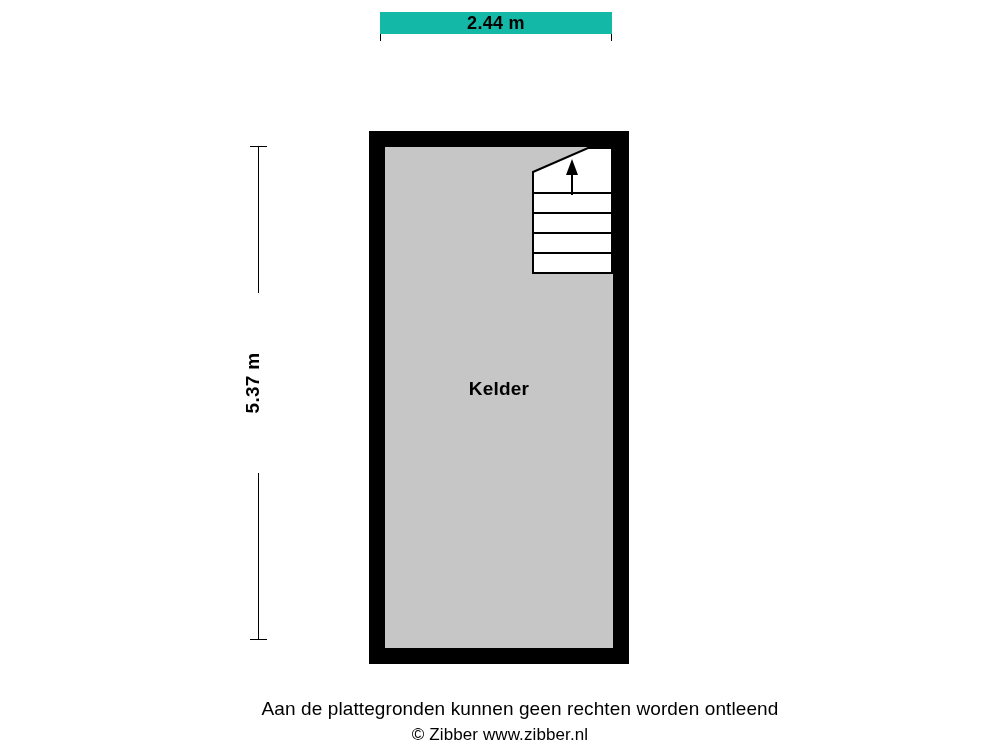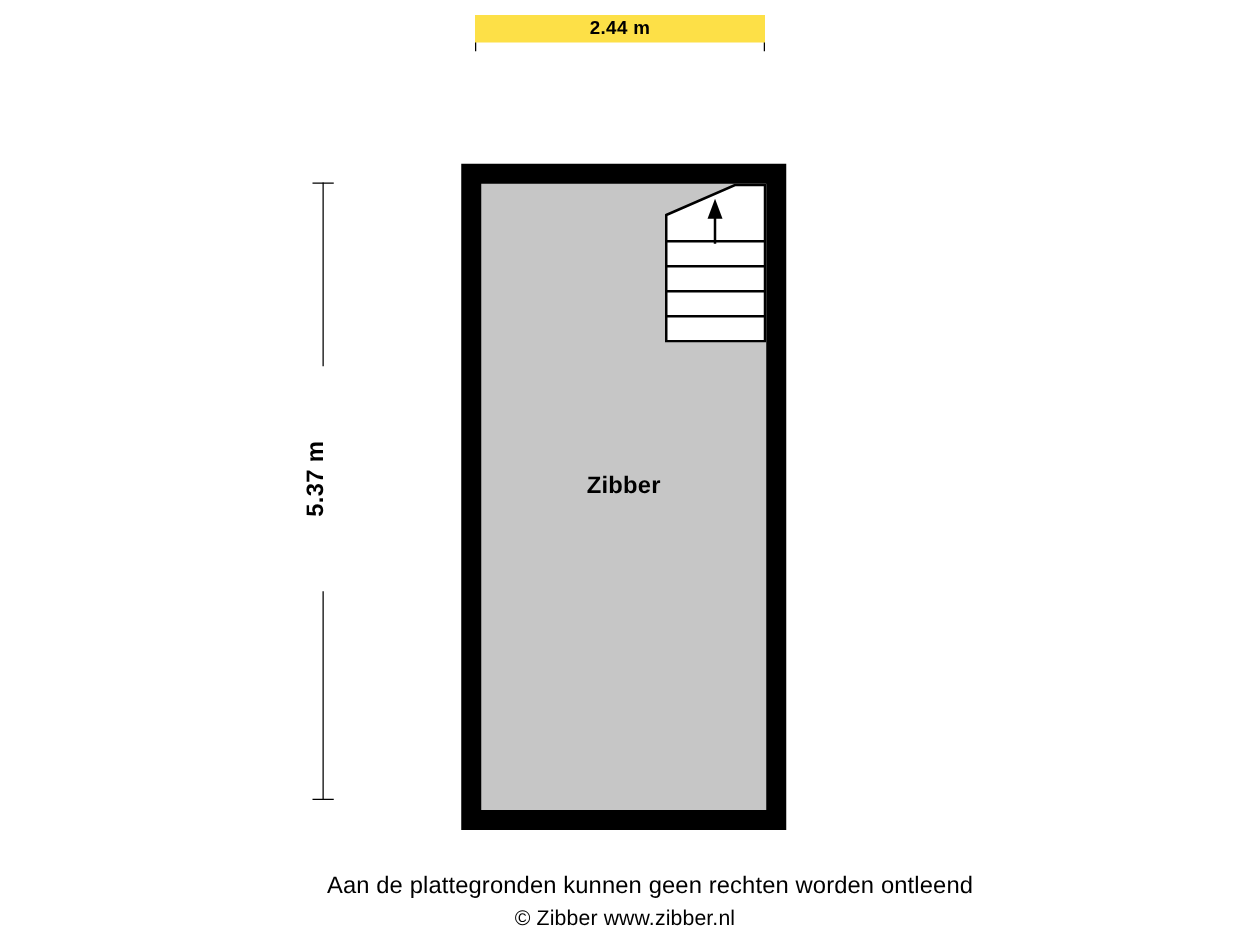--- a/index.html
+++ b/index.html
@@ -49,24 +49,24 @@
     background: #000000;
   }
   .dim-top .tick-left { left: 0; }
   .dim-top .tick-right { left: 231px; }
   .dim-top .label {
     position: absolute;
     left: 0;
     top: 0;
     width: 232px;
     text-align: center;
-    font-size: 15px;
+    font-size: 18px;
     font-weight: bold;
     letter-spacing: 0.3px;
-    background: #fde047;
+    background: #14b8a6;
     line-height: 22px;
   }
 
   
   .dim-left {
     position: absolute;
     left: 236px;
     top: 146px;
     width: 40px;
     height: 494px;
@@ -204,21 +204,21 @@
         <line x1="1" y1="46" x2="80" y2="46" stroke="#000000" stroke-width="2"></line>
         <line x1="1" y1="66" x2="80" y2="66" stroke="#000000" stroke-width="2"></line>
         <line x1="1" y1="86" x2="80" y2="86" stroke="#000000" stroke-width="2"></line>
         <line x1="1" y1="106" x2="80" y2="106" stroke="#000000" stroke-width="2"></line>
 
         <line x1="40" y1="48" x2="40" y2="22" stroke="#000000" stroke-width="2"></line>
         <polygon points="40,12 34,28 46,28" fill="#000000"></polygon>
       </svg>
     </div>
 
-    <div class="room-label">Zibber</div>
+    <div class="room-label">Kelder</div>
   </div>
 
   <div class="footer">
     <div class="line1">Aan de plattegronden kunnen geen rechten worden ontleend</div>
     <div class="line2">© Zibber www.zibber.nl</div>
   </div>
 
 </div>
 
 </body></html>

